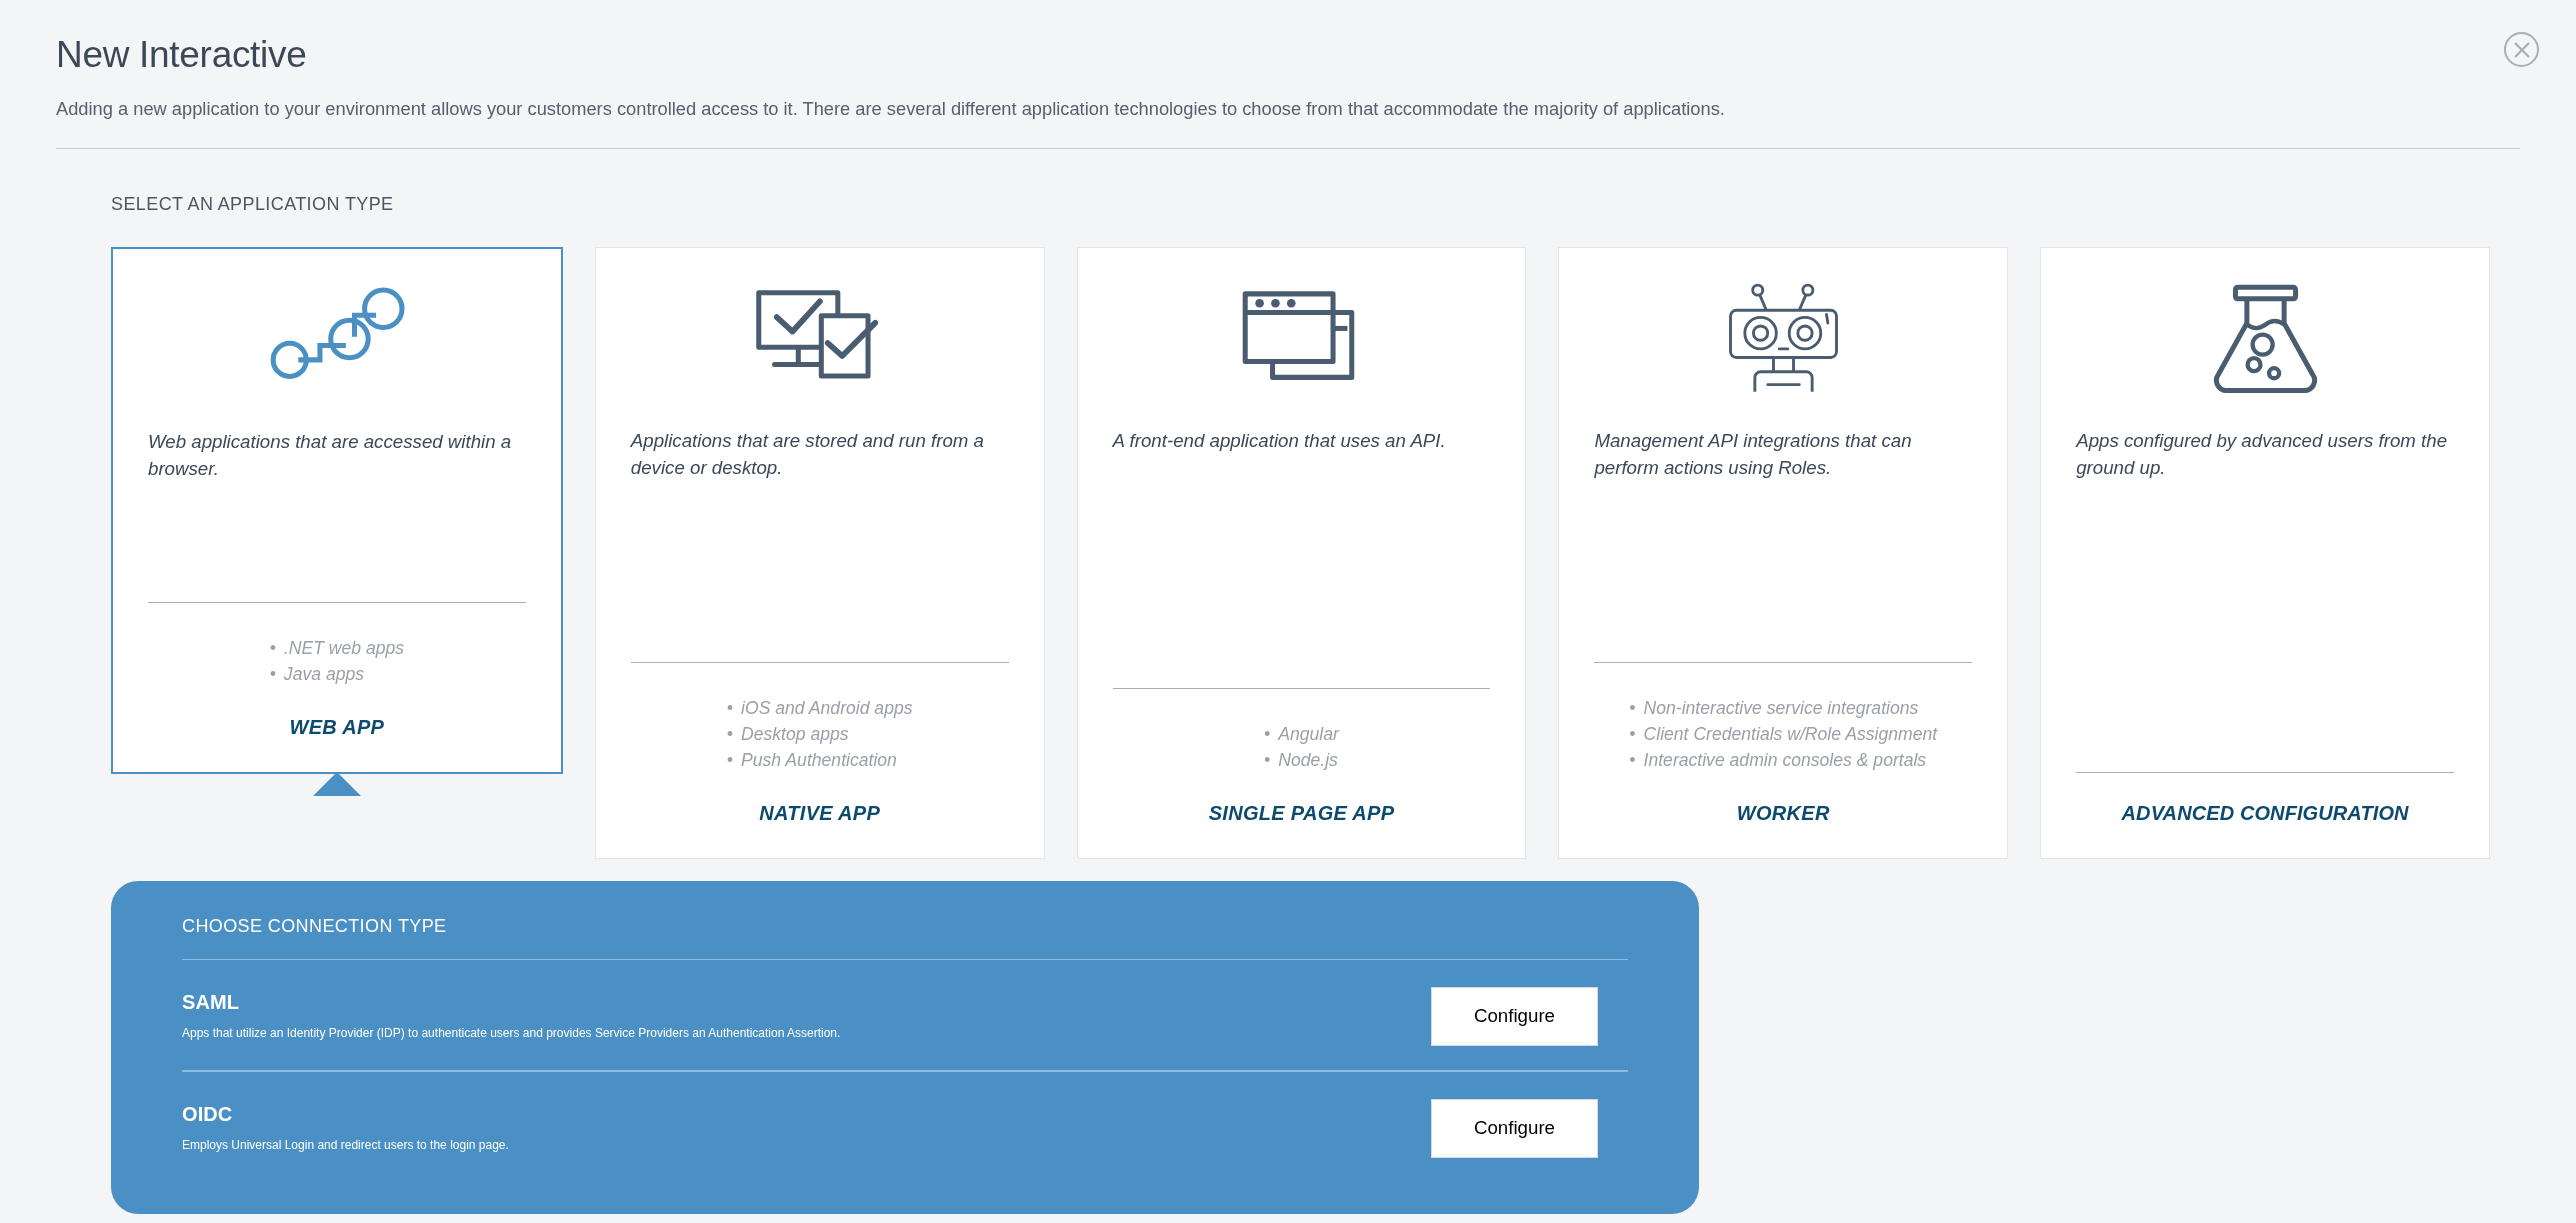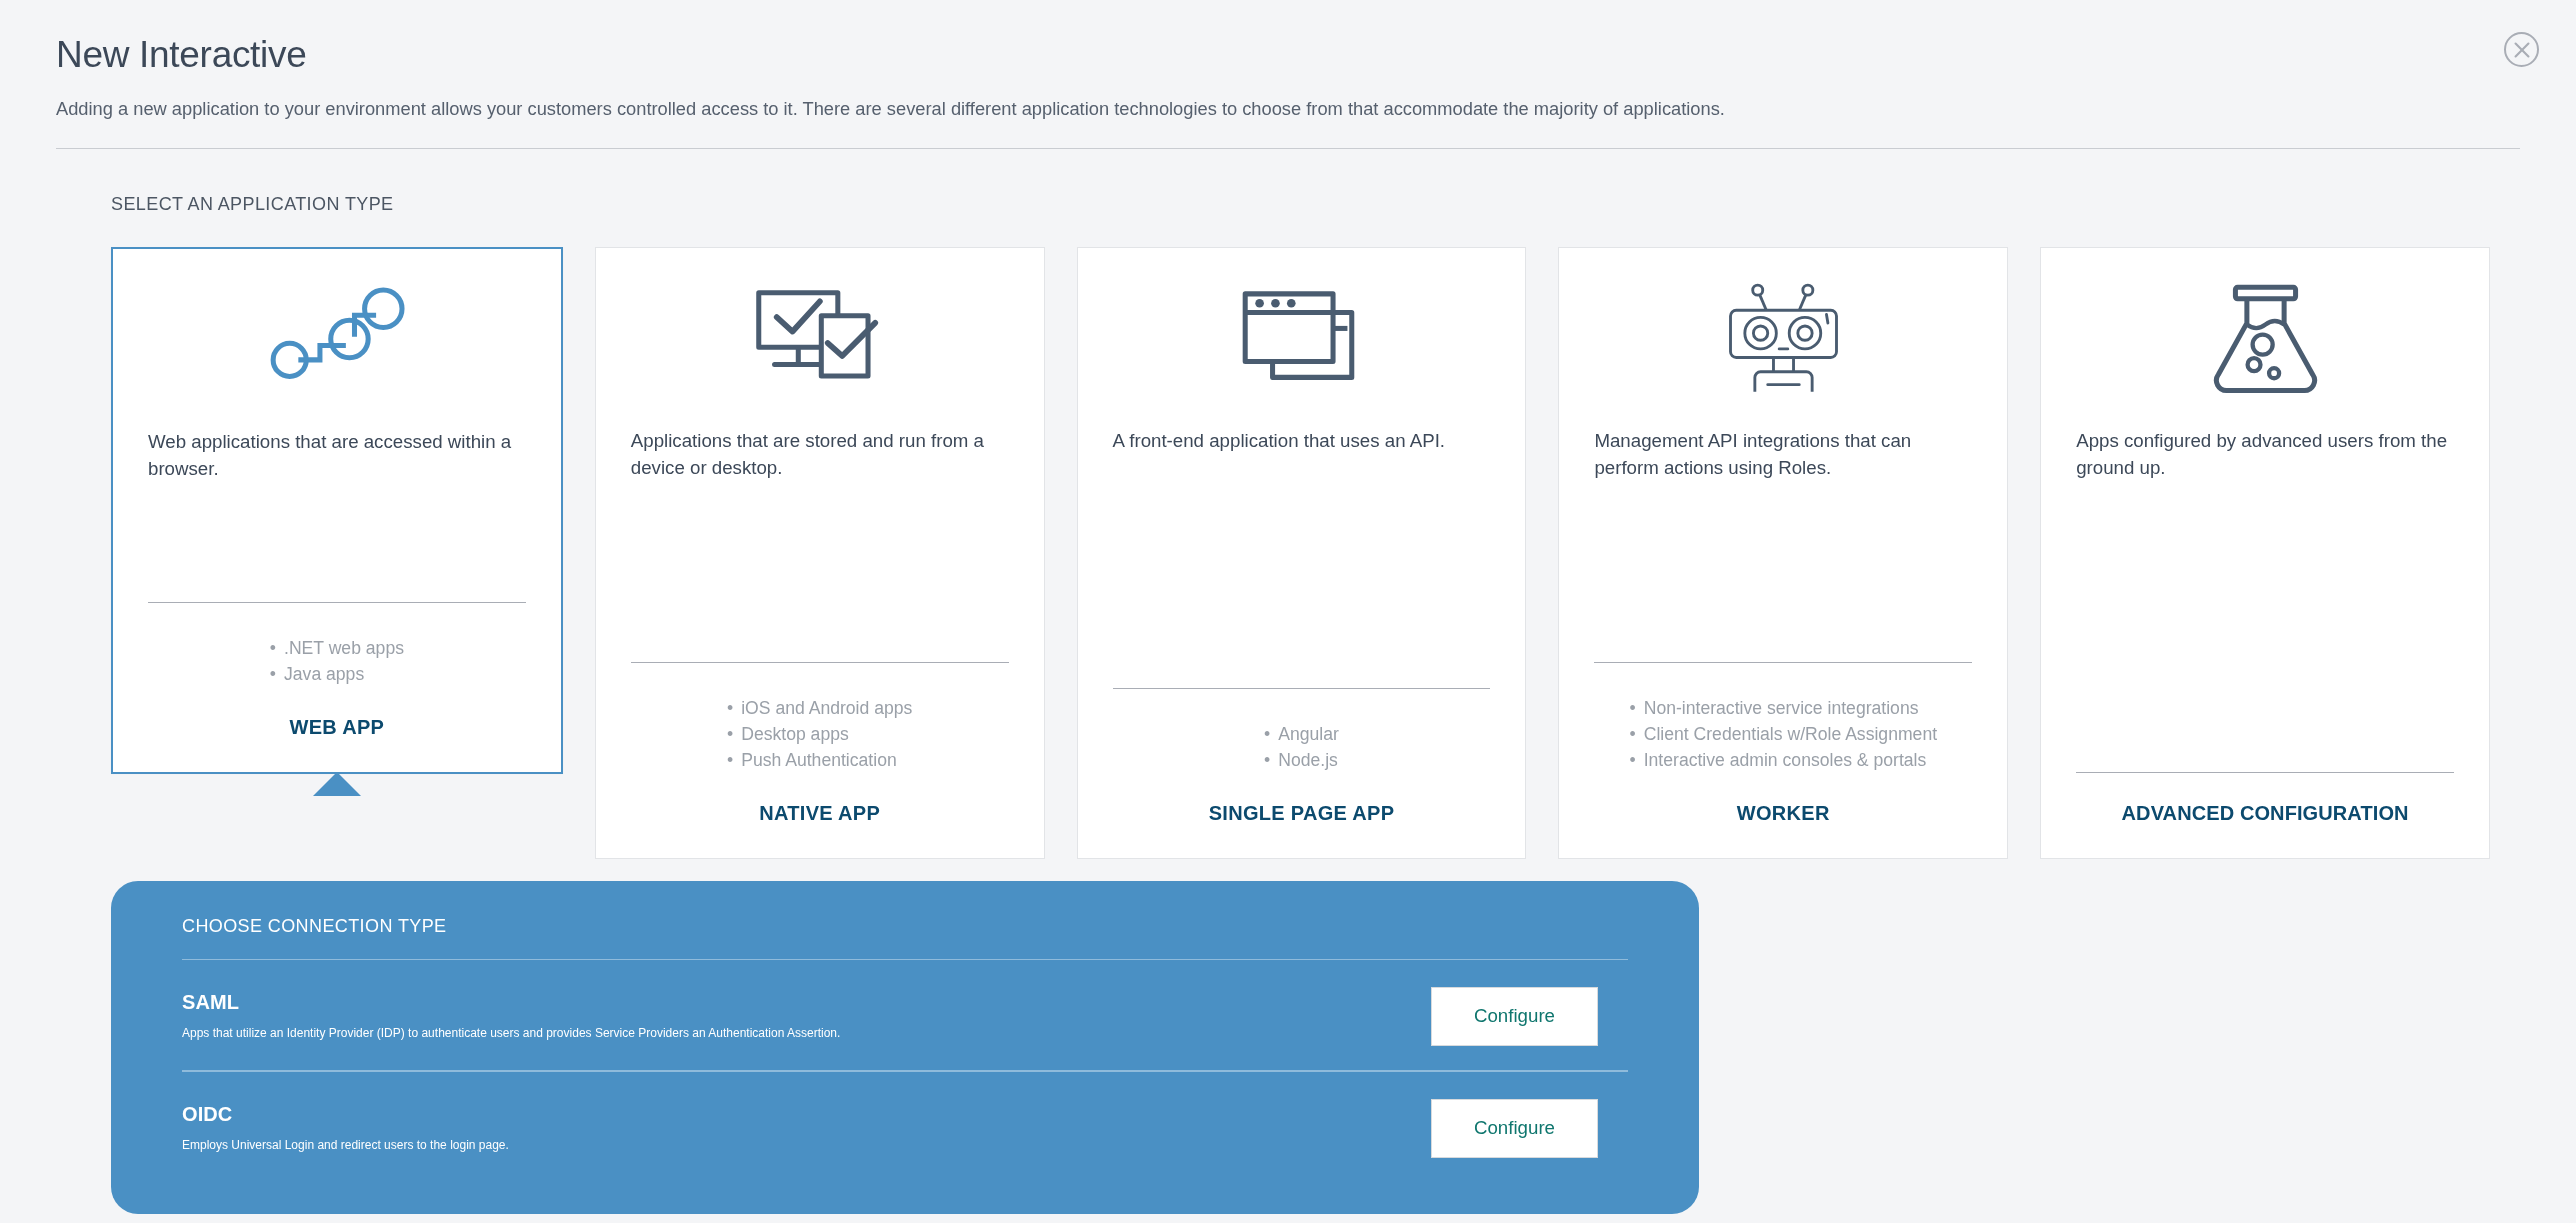--- a/index.html
+++ b/index.html
@@ -69,20 +69,21 @@
   }
 
   
   .cards {
     position: relative;
     margin: 32px 0 0 0;
     padding: 0 86px 0 111px;
     display: flex;
     gap: 32px;
     align-items: flex-start;
+    font-style: italic;
   }
   .card {
     position: relative;
     flex: 1 1 0;
     background: #ffffff;
     border: 1.4px solid #e2e4e7;
     height: 612px;
     display: flex;
     flex-direction: column;
     align-items: center;
@@ -202,21 +203,21 @@
     font-size: 12px;
     color: #ffffff;
     line-height: 1.3;
   }
   .configure-button {
     flex: none;
     width: 167px;
     height: 59px;
     background: #ffffff;
     border: 1.4px solid #d7dadd;
-    color: #0f766e;
+    color: #000000;
     font-size: 18.7px;
     font-family: "Liberation Sans", sans-serif;
     display: flex;
     align-items: center;
     justify-content: center;
     cursor: pointer;
     margin-right: 30px;
   }
 </style>
 </head>

